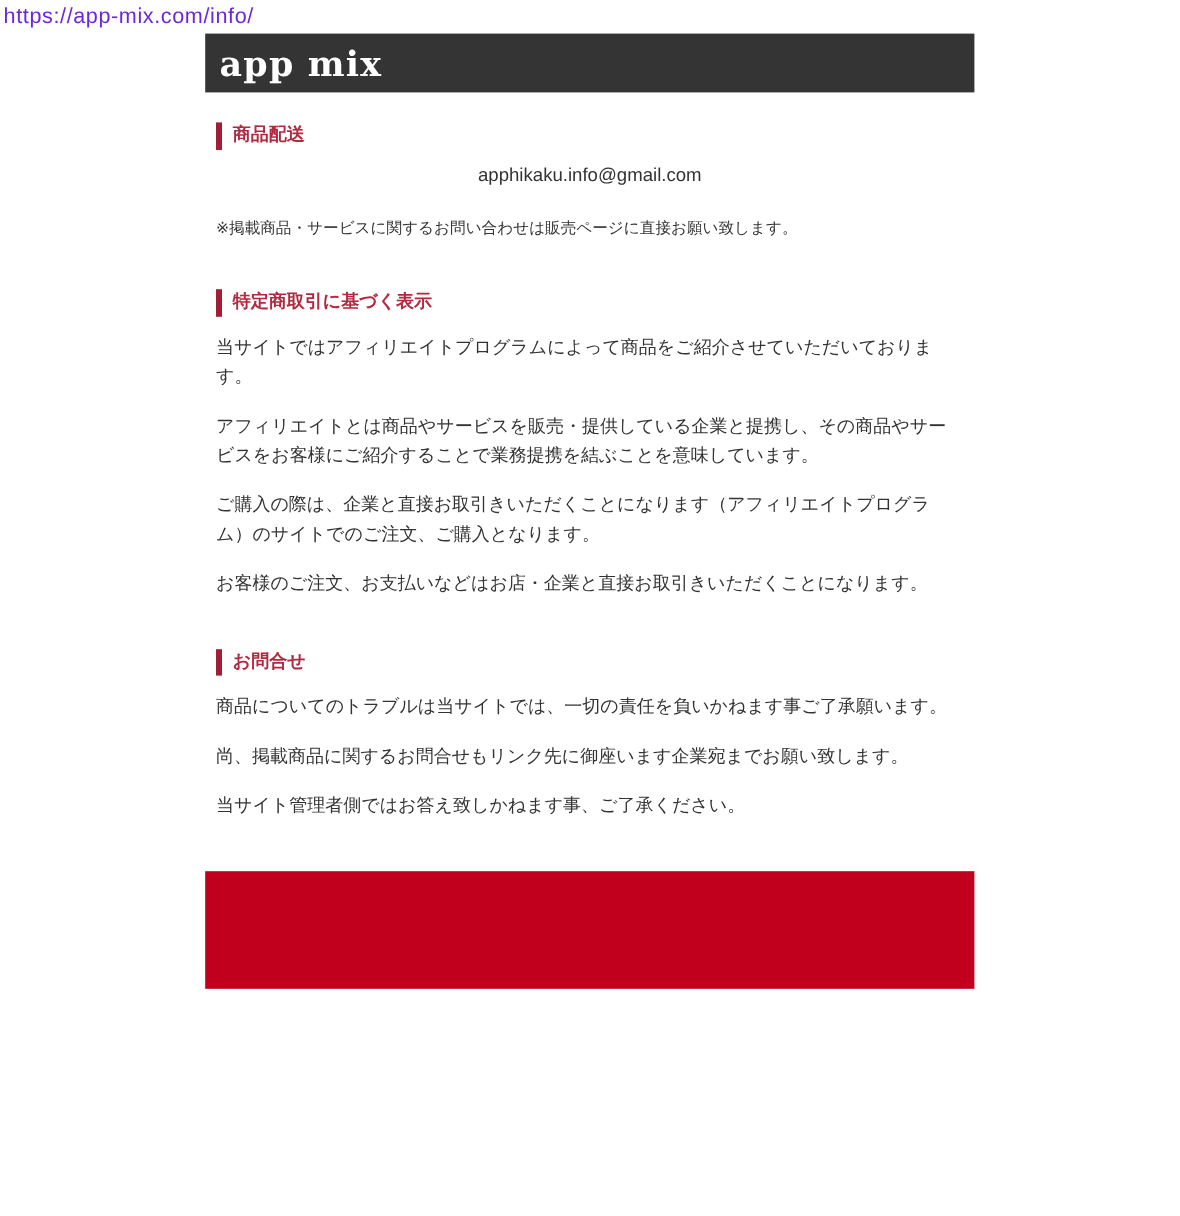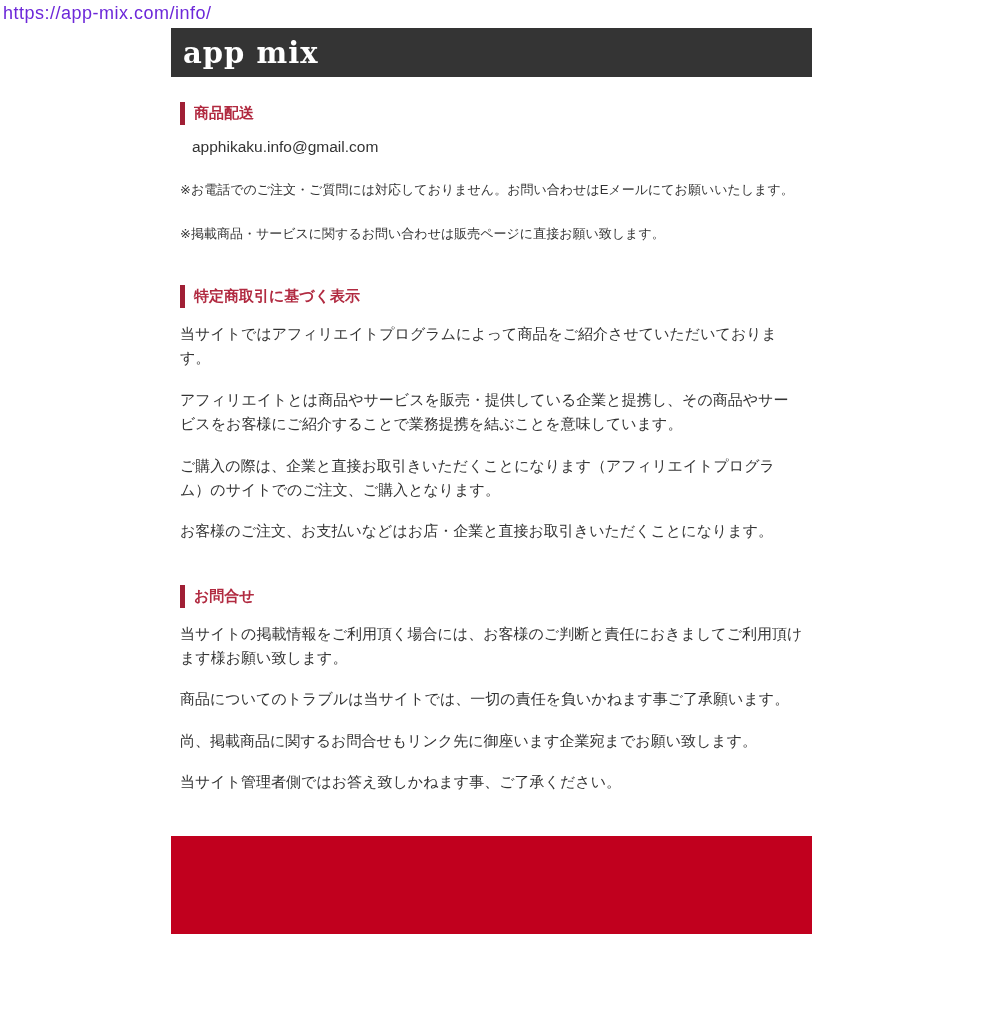--- a/index.html
+++ b/index.html
@@ -54,22 +54,23 @@
     font-size:15px;
     font-weight:bold;
     color:var(--accent-red);
     border-left:5px solid var(--accent-bar);
     padding:2px 0 2px 9px;
     line-height:1.25;
   }
   .section-contact{margin-top:25px;}
   .section{margin-top:41px;}
   .email{
-    margin:13px 0 0 12px;
+    margin:13px 0 0 0;
     font-size:15.5px;
+    text-align:center;
   }
   .note{
     margin:24px 0 0 0;
     font-size:13px;
     line-height:1.55;
   }
   .para{
     margin:14px 0 16px 0;
     font-size:15px;
     line-height:1.63;
@@ -95,35 +96,33 @@
   <header class="site-header">
     <span class="site-title">app mix</span>
   </header>
 
   <main class="content">
 
 
     <section class="section-contact">
       <h2 class="section-heading">商品配送</h2>
       <p class="email">apphikaku.info@gmail.com</p>
-      <p class="note">※お電話でのご注文・ご質問には対応しておりません。お問い合わせはEメールにてお願いいたします。</p>
       <p class="note">※掲載商品・サービスに関するお問い合わせは販売ページに直接お願い致します。</p>
     </section>
 
     <section class="section">
       <h2 class="section-heading">特定商取引に基づく表示</h2>
       <p class="para">当サイトではアフィリエイトプログラムによって商品をご紹介させていただいております。</p>
       <p class="para">アフィリエイトとは商品やサービスを販売・提供している企業と提携し、その商品やサービスをお客様にご紹介することで業務提携を結ぶことを意味しています。</p>
       <p class="para">ご購入の際は、企業と直接お取引きいただくことになります（アフィリエイトプログラム）のサイトでのご注文、ご購入となります。</p>
       <p class="para">お客様のご注文、お支払いなどはお店・企業と直接お取引きいただくことになります。</p>
     </section>
 
     <section class="section">
       <h2 class="section-heading">お問合せ</h2>
-      <p class="para">当サイトの掲載情報をご利用頂く場合には、お客様のご判断と責任におきましてご利用頂けます様お願い致します。</p>
       <p class="para">商品についてのトラブルは当サイトでは、一切の責任を負いかねます事ご了承願います。</p>
       <p class="para">尚、掲載商品に関するお問合せもリンク先に御座います企業宛までお願い致します。</p>
       <p class="para">当サイト管理者側ではお答え致しかねます事、ご了承ください。</p>
     </section>
 
   </main>
 </div>
 
 <footer class="site-footer">
   

